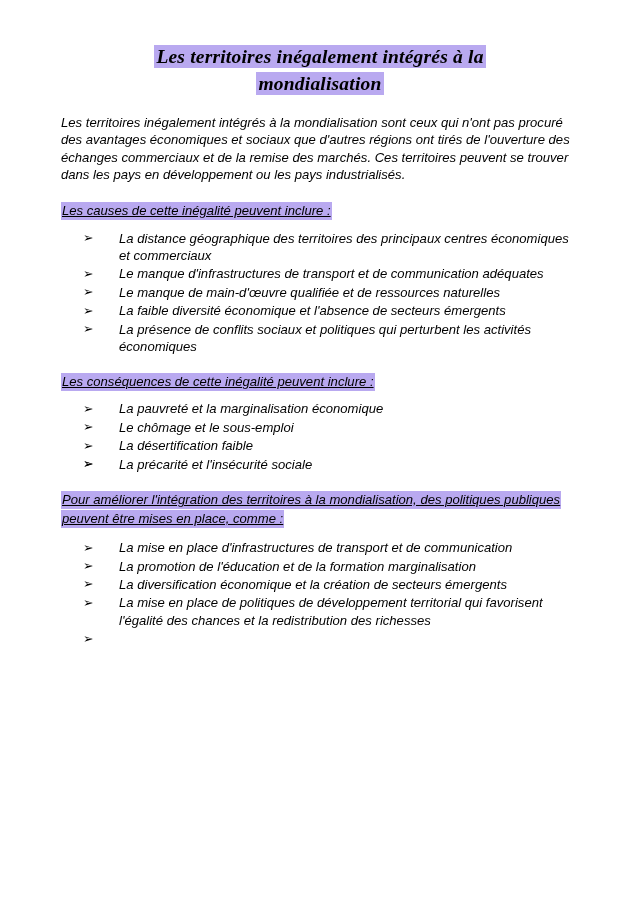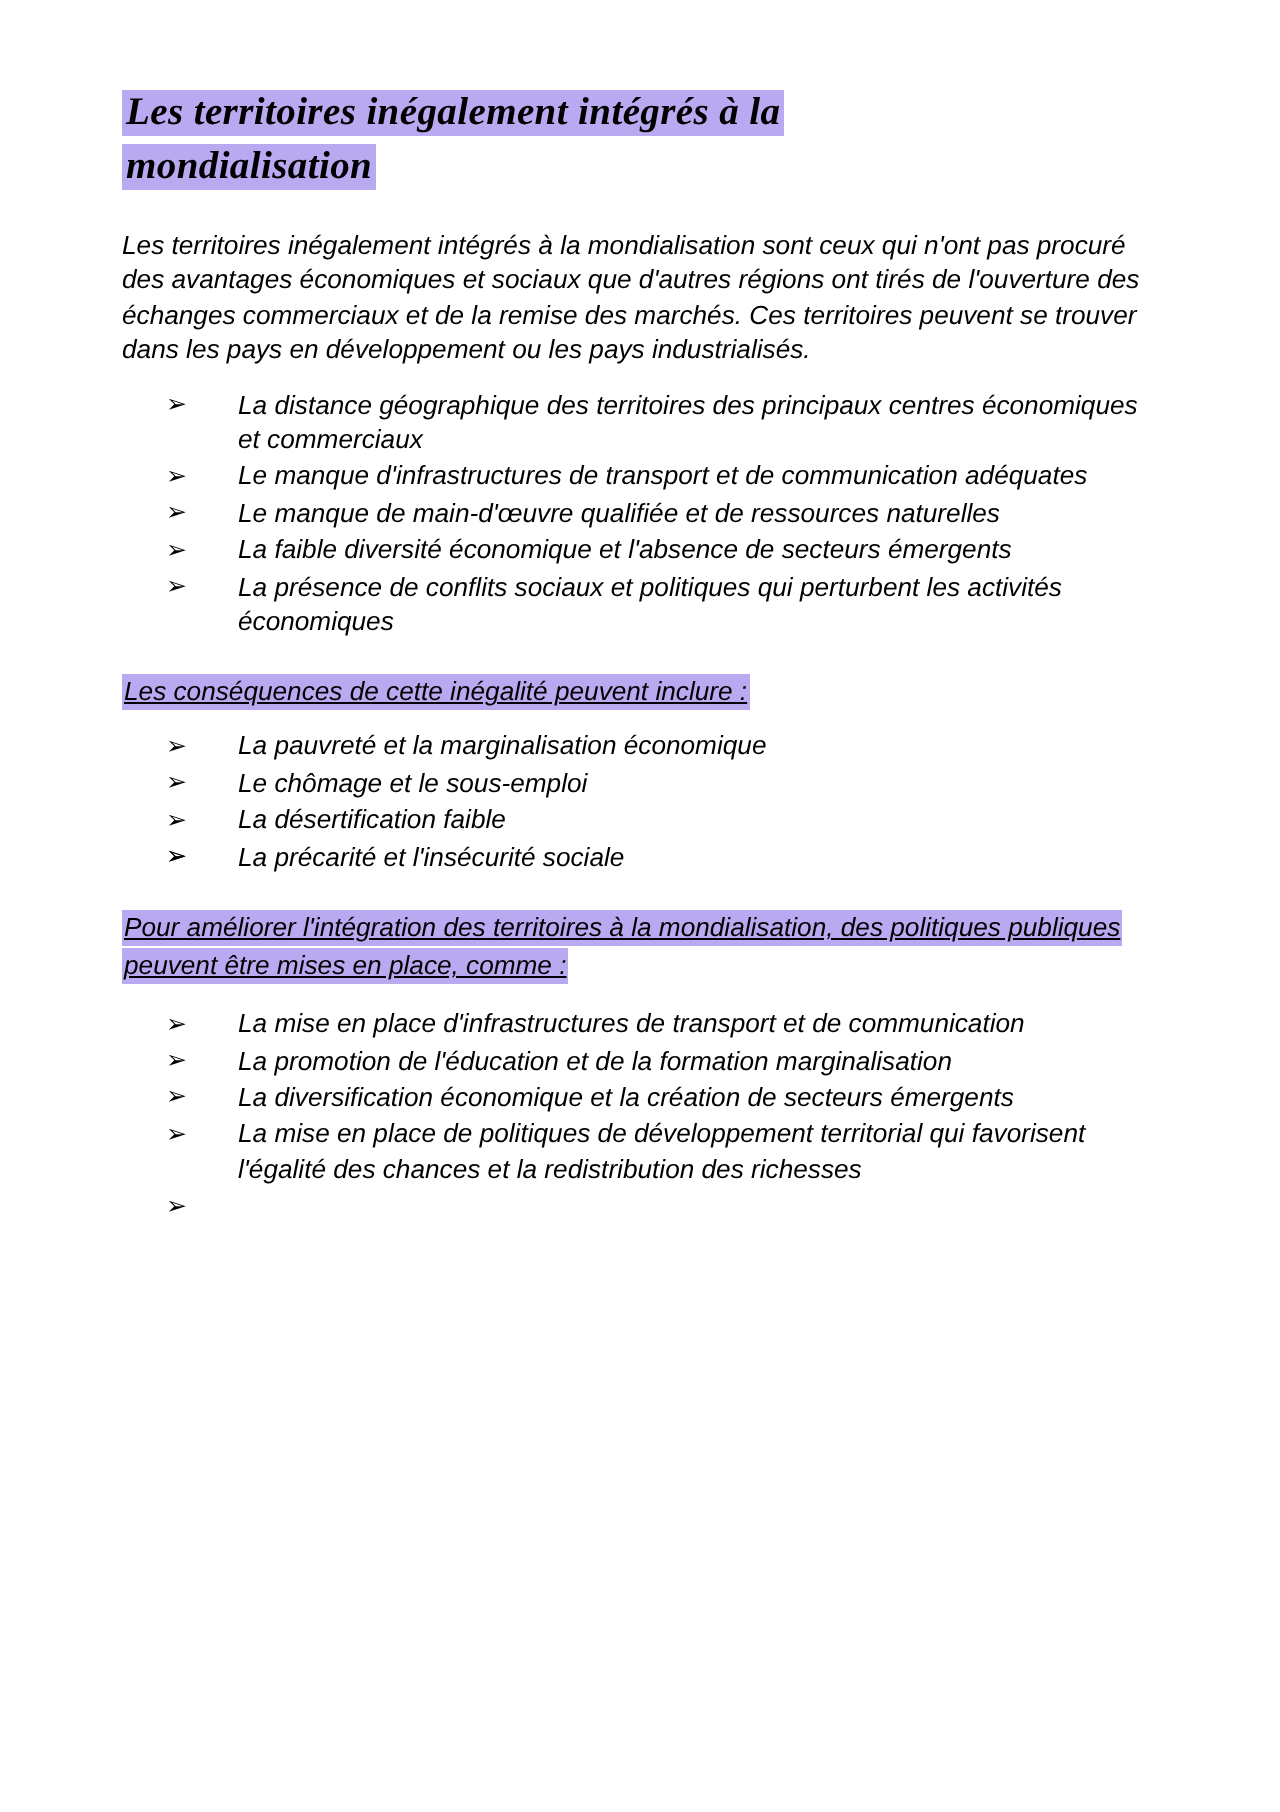--- a/index.html
+++ b/index.html
@@ -33,21 +33,21 @@
     width: 518px;
   }
 
   
   .doc-title {
     font-family: "Liberation Serif", serif;
     font-weight: bold;
     font-style: italic;
     font-size: 19.5px;
     line-height: 25px;
-    text-align: left;
+    text-align: center;
     letter-spacing: 0.2px;
     margin: 0 0 18px 0;
     padding: 0;
   }
   .doc-title .hl {
     background-color: #b9a9f0;
     padding: 1px 2px;
     box-decoration-break: clone;
     -webkit-box-decoration-break: clone;
   }
@@ -118,20 +118,23 @@
 <div class="page">
   <div class="doc-body">
 
     <h1 class="doc-title">
       <span class="title-line-1"><span class="hl">Les territoires inégalement intégrés à la</span></span>
       <span class="title-line-2"><span class="hl">mondialisation</span></span>
     </h1>
 
     <p class="intro-paragraph">Les territoires inégalement intégrés à la mondialisation sont ceux qui n'ont pas procuré des avantages économiques et sociaux que d'autres régions ont tirés de l'ouverture des échanges commerciaux et de la remise des marchés. Ces territoires peuvent se trouver dans les pays en développement ou les pays industrialisés.</p>
 
+    <p class="section-heading">
+      <span class="hl">Les causes de cette inégalité peuvent inclure :</span>
+    </p>
     <ul class="bullet-list list-causes">
       <li>
         <span class="bullet-marker">➢</span>
         <span>La distance géographique des territoires des principaux centres économiques et commerciaux</span>
       </li>
       <li>
         <span class="bullet-marker">➢</span>
         <span>Le manque d'infrastructures de transport et de communication adéquates</span>
       </li>
       <li>

